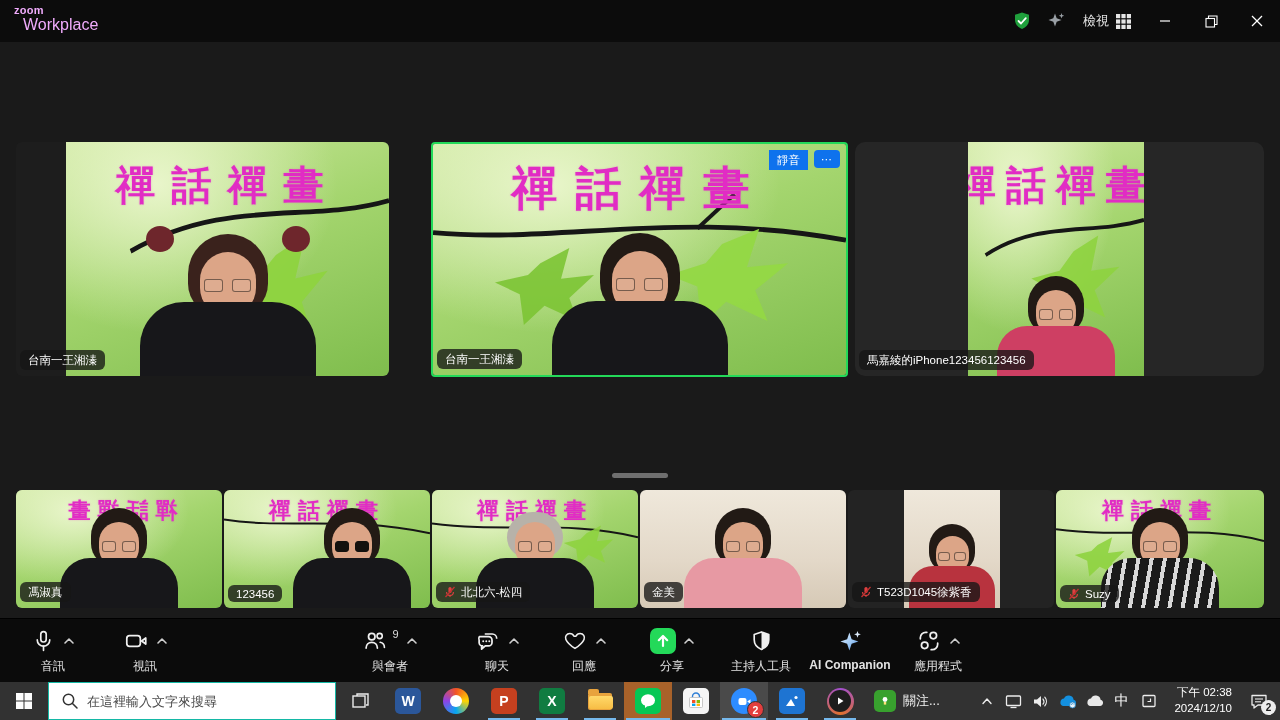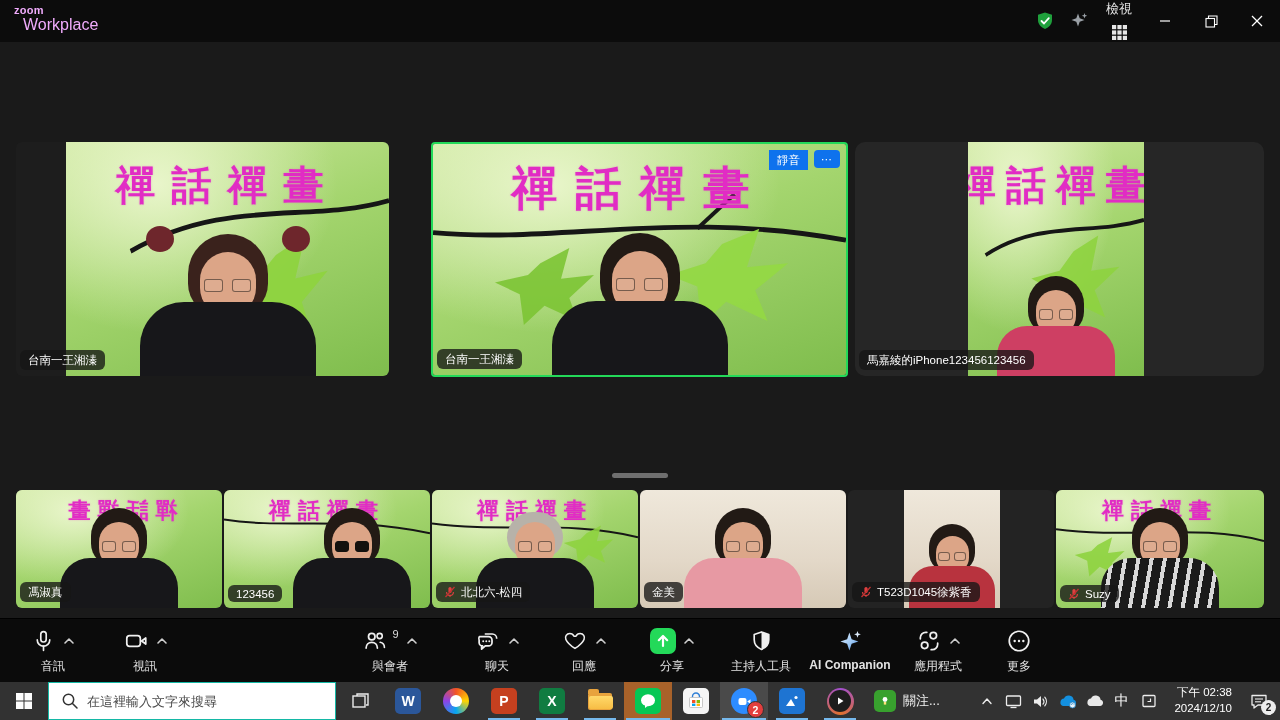--- a/index.html
+++ b/index.html
@@ -6,21 +6,21 @@
   html,body { width:1280px; height:720px; overflow:hidden; }
   body { background:#1a1a1a; font-family:"Liberation Sans","DejaVu Sans",sans-serif; position:relative; }
 
   
   .titlebar { position:absolute; top:0; left:0; width:1280px; height:42px; background:#0c0c0c; z-index:30; }
   .brand { position:absolute; left:14px; top:5px; color:#f0abfc; line-height:1.05; }
   .brand .b-top { font-size:11px; font-weight:600; letter-spacing:.3px; }
   .brand .b-bot { font-size:16px; font-weight:400;margin-left:9px; }
   .tb-right { position:absolute; right:0; top:0; height:42px; display:flex; align-items:center; }
   .tb-ico { width:34px; height:42px; display:flex; align-items:center; justify-content:center; cursor:pointer; }
-  .tb-view { display:flex; align-items:center; gap:6px; color:#e6e6e6; font-size:13px; height:42px; padding:0 10px; cursor:pointer;flex-direction:column; }
+  .tb-view { display:flex; align-items:center; gap:6px; color:#e6e6e6; font-size:13px; height:42px; padding:0 10px; cursor:pointer; }
   .wbtn { width:46px; height:42px; display:flex; align-items:center; justify-content:center; cursor:pointer; }
 
   
   .stage { position:absolute; top:42px; left:0; width:1280px; height:576px; background:#1a1a1a; }
   .tile { position:absolute; background:#222; border-radius:6px; overflow:hidden; }
   .vid { position:absolute; top:0; bottom:0; }
   .vid.green { background:
       radial-gradient(ellipse at 28% 18%, rgba(238,248,210,.9), rgba(238,248,210,0) 55%),
       linear-gradient(160deg,#cbe79c 0%,#a4d56e 45%,#7fbd4d 100%); }
   .vid.beige { background:linear-gradient(180deg,#efe8db 0%,#e3d8c8 60%,#d6c9b6 100%); }
@@ -479,31 +479,20 @@
         </svg>
       <span class="caret">
           <svg width="12" height="8" viewBox="0 0 12 8">
             <polyline points="2,6 6,2 10,6" fill="none" stroke="#cfcfcf" stroke-width="1.6" stroke-linecap="round" stroke-linejoin="round"></polyline>
           </svg>
         </span>
     </div>
     <div class="tlabel">應用程式</div>
   </div>
 
-  <div class="tool" style="left:981px;width:76px;">
-    <div class="irow">
-      <svg width="26" height="26" viewBox="0 0 24 24">
-          <circle cx="12" cy="12" r="9" fill="none" stroke="#f0f0f0" stroke-width="1.6"></circle>
-          <circle cx="8" cy="12" r="1.1" fill="#f0f0f0"></circle>
-          <circle cx="12" cy="12" r="1.1" fill="#f0f0f0"></circle>
-          <circle cx="16" cy="12" r="1.1" fill="#f0f0f0"></circle>
-        </svg>
-    </div>
-    <div class="tlabel">更多</div>
-  </div>
 
 </div>
 
 <div class="taskbar">
 
   <div class="tcell">
     <svg width="18" height="18" viewBox="0 0 18 18">
         <g fill="#fdfdfd">
           <rect x="1" y="1" width="7.5" height="7.5"></rect>
           <rect x="9.5" y="1" width="7.5" height="7.5"></rect>

